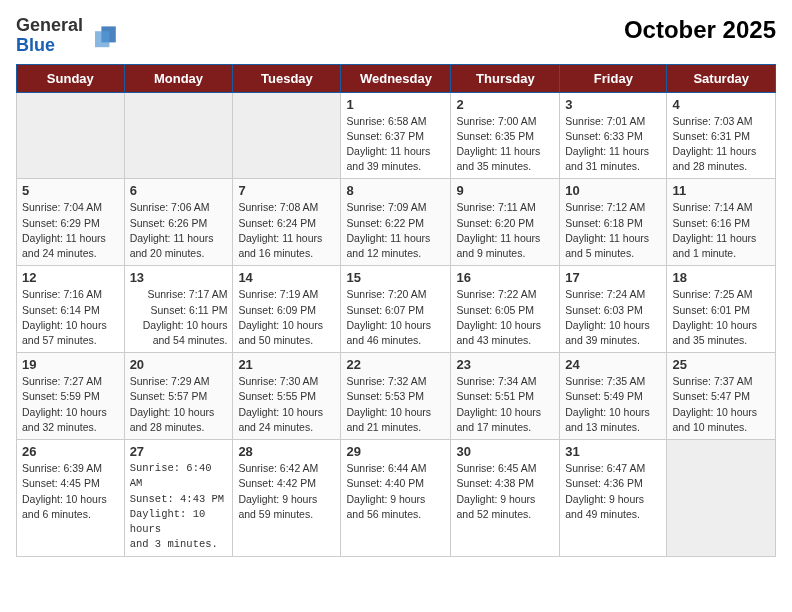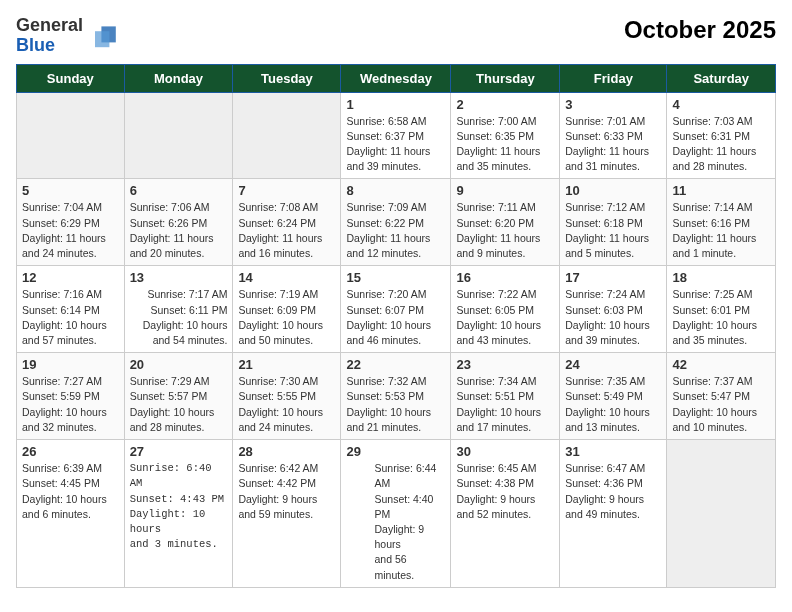--- a/index.html
+++ b/index.html
@@ -51,21 +51,21 @@
     .subtitle {
       font-size: 14px;
       color: #555;
     }
     .calendar {
       width: 100%;
       border-collapse: collapse;
       margin-top: 8px;
     }
     .calendar th {
-      background-color: #14532d;
+      background-color: #7f1d1d;
       color: #fff;
       text-align: center;
       padding: 6px 4px;
       font-size: 13px;
       border: 1px solid #1a5aa0;
     }
     .calendar td {
       vertical-align: top;
       border: 1px solid #ccc;
       padding: 4px 5px;
@@ -294,21 +294,21 @@
 and 17 minutes.</div>
         </td>
         <td>
           <div class="day-num">24</div>
           <div class="day-info" style="white-space: pre-line;">Sunrise: 7:35 AM
 Sunset: 5:49 PM
 Daylight: 10 hours
 and 13 minutes.</div>
         </td>
         <td>
-          <div class="day-num">42</div>
+          <div class="day-num">25</div>
           <div class="day-info" style="white-space: pre-line;">Sunrise: 7:37 AM
 Sunset: 5:47 PM
 Daylight: 10 hours
 and 10 minutes.</div>
         </td>
       </tr>
       <tr>
         <td>
           <div class="day-num">26</div>
           <div class="day-info" style="white-space: pre-line;">Sunrise: 6:39 AM
@@ -325,21 +325,21 @@
         </td>
         <td>
           <div class="day-num">28</div>
           <div class="day-info" style="white-space: pre-line;">Sunrise: 6:42 AM
 Sunset: 4:42 PM
 Daylight: 9 hours
 and 59 minutes.</div>
         </td>
         <td>
           <div class="day-num">29</div>
-          <div class="day-info" style="white-space: pre-line; margin-left: 28px;">Sunrise: 6:44 AM
+          <div class="day-info" style="white-space: pre-line;">Sunrise: 6:44 AM
 Sunset: 4:40 PM
 Daylight: 9 hours
 and 56 minutes.</div>
         </td>
         <td>
           <div class="day-num">30</div>
           <div class="day-info" style="white-space: pre-line;">Sunrise: 6:45 AM
 Sunset: 4:38 PM
 Daylight: 9 hours
 and 52 minutes.</div>

